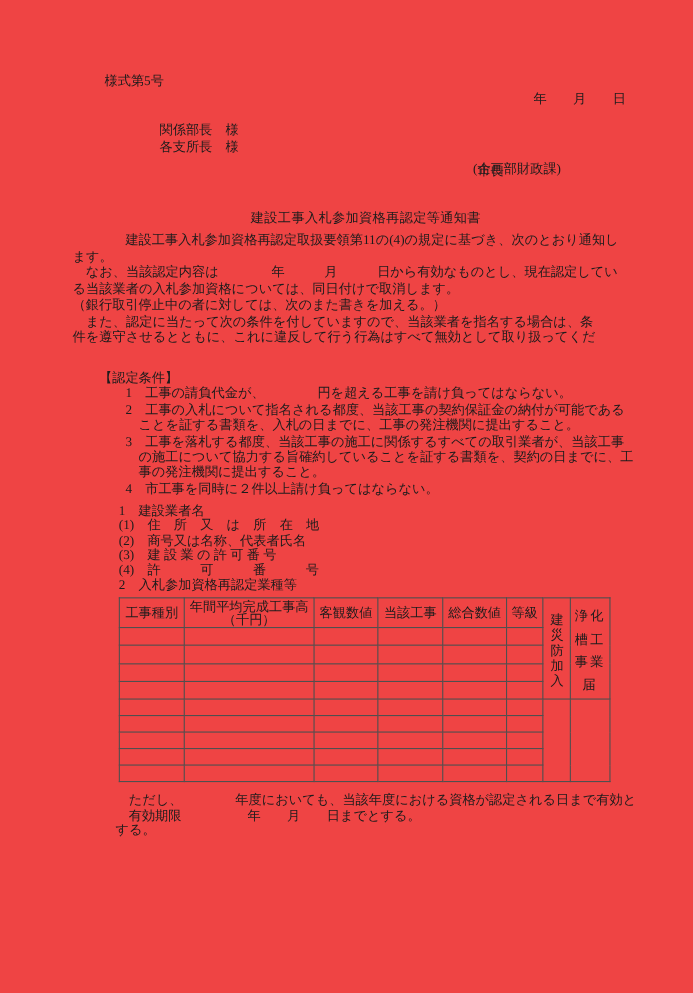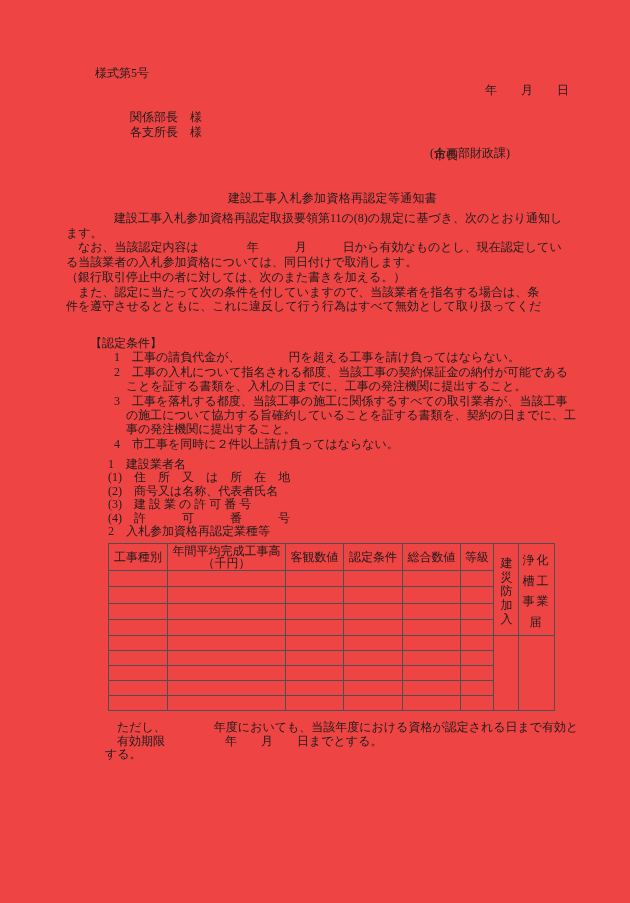--- a/index.html
+++ b/index.html
@@ -10,21 +10,21 @@
     font-family:"Liberation Serif","DejaVu Serif",serif;
     font-size:12px;
     color:#1c1c1c;
     overflow:hidden;
   }
   .abs { position:absolute; }
   .line { white-space:pre; }
 
   .form-number   { left:95px;  top:66px;  line-height:15px; }
   .date-line     { left:485px; top:83px;  line-height:15px; white-space:pre; }
-  .addressees    { left:130px; top:111px;font-family:Liberation Mono, monospace; }
+  .addressees    { left:145px; top:111px; }
   .addressees .line { line-height:14.5px; }
   .sender-title  { left:434px; top:148px; line-height:14px; }
   .sender-dept   { left:430px; top:146px; line-height:14px; }
   .doc-title     { left:228px; top:191px; line-height:15px; letter-spacing:0.3px; }
 
   .body-block       { left:66px; top:211px; }
   .body-block .line { line-height:14.7px; }
 
   .conditions-block       { left:66px; top:336px; }
   .conditions-block .line { line-height:14.4px; }
@@ -77,21 +77,21 @@
       <div class="line">関係部長　様</div>
       <div class="line">各支所長　様</div>
     </div>
 
   <div class="abs sender-title">市長</div>
   <div class="abs sender-dept">(企画部財政課)</div>
 
   <div class="abs doc-title">建設工事入札参加資格再認定等通知書</div>
 
   <div class="abs body-block">
-      <div class="line">　　　　建設工事入札参加資格再認定取扱要領第11の(8)の規定に基づき、次のとおり通知し</div>
+      <div class="line">　　　　建設工事入札参加資格再認定取扱要領第11の(4)の規定に基づき、次のとおり通知し</div>
       <div class="line">ます。</div>
       <div class="line">　なお、当該認定内容は　　　　年　　　月　　　日から有効なものとし、現在認定してい</div>
       <div class="line">る当該業者の入札参加資格については、同日付けで取消します。</div>
       <div class="line">（銀行取引停止中の者に対しては、次のまた書きを加える。）</div>
       <div class="line">　また、認定に当たって次の条件を付していますので、当該業者を指名する場合は、条</div>
       <div class="line">件を遵守させるとともに、これに違反して行う行為はすべて無効として取り扱ってくだ</div>
     </div>
 
   <div class="abs conditions-block">
       <div class="line">　　【認定条件】</div>
@@ -125,21 +125,21 @@
         <col style="width:36px">
     </colgroup>
     <tbody>
         <tr class="hdr">
       <td>工事種別</td>
       <td>
         <div class="hdr2line">年間平均完成工事高</div>
         <div class="hdr2line">（千円）</div>
       </td>
       <td>客観数値</td>
-      <td>認定条件</td>
+      <td>当該工事</td>
       <td>総合数値</td>
       <td>等級</td>
       <td rowspan="5" class="vtop">
         <div class="vwrap1">建災防加入</div>
       </td>
       <td rowspan="5" class="vtop">
         <div class="vwrap2">浄化槽工事業届</div>
       </td>
     </tr>
     <tr class="rowA">

